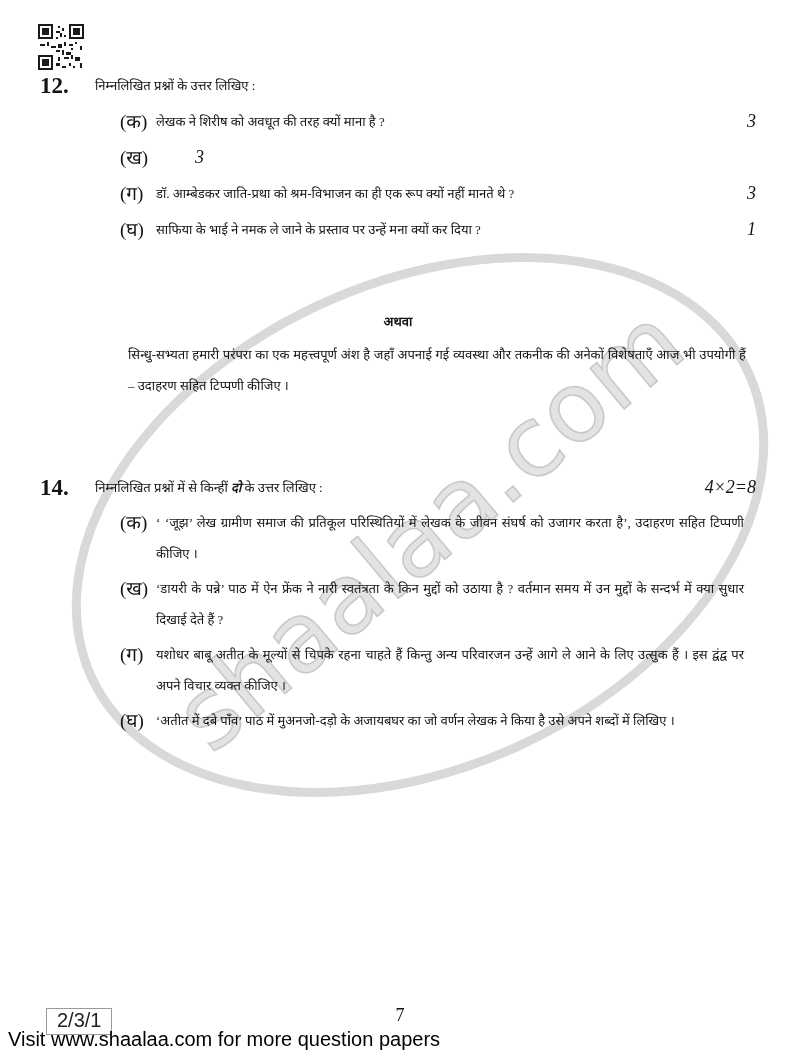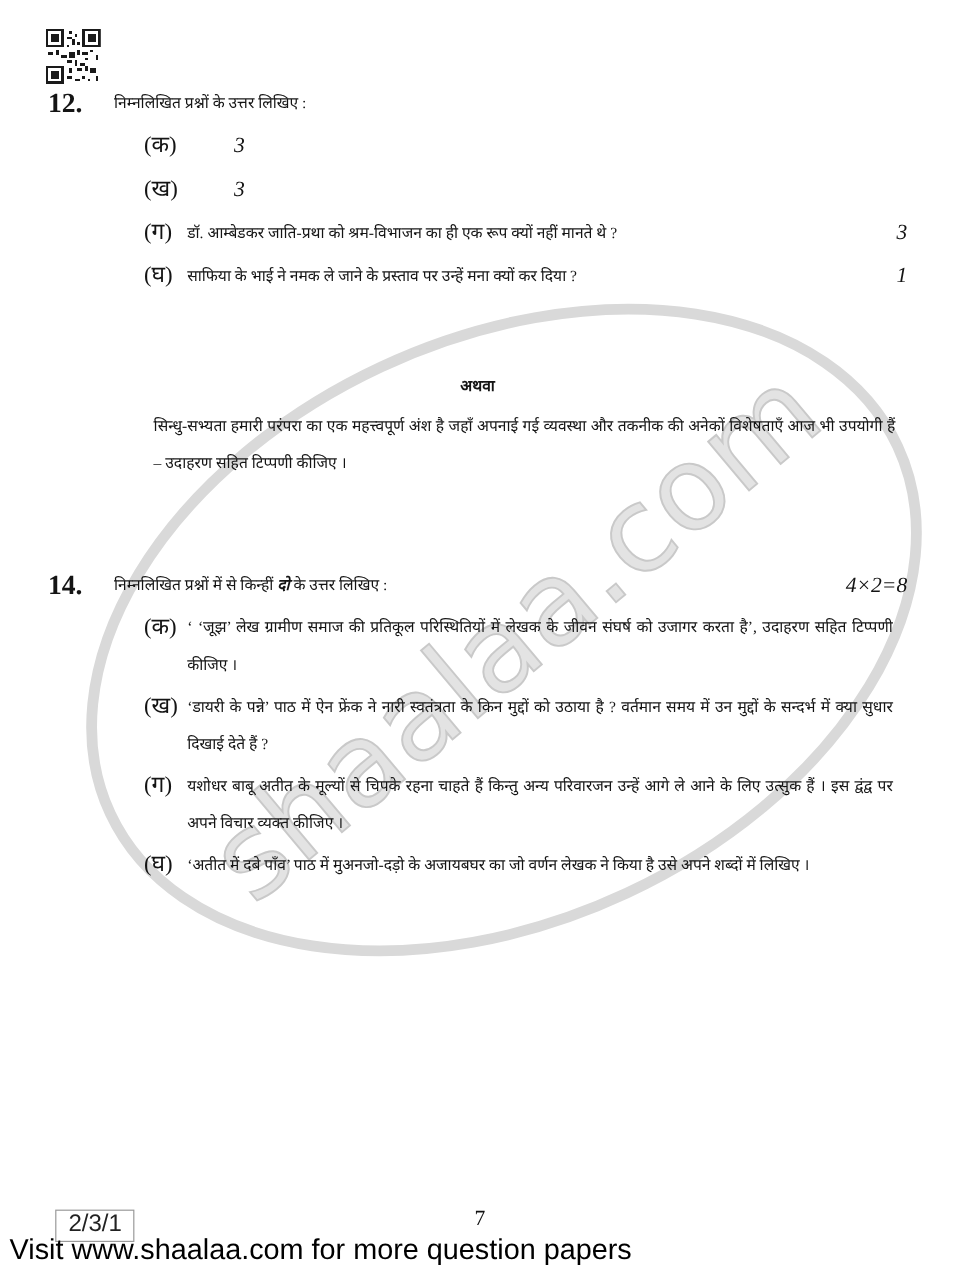--- a/index.html
+++ b/index.html
@@ -41,21 +41,21 @@
     position:absolute; left:46px; top:1008px; z-index:2;
     border:1px solid #9a9a9a; padding:0px 10px 2px 10px;
     font-family:"Liberation Sans", sans-serif; font-size:20px; color:#222;
   }
   .page-num {
     position:absolute; left:0; right:0; top:1005px; z-index:1;
     text-align:center; font-size:18px; color:#111;
   }
   .promo {
     position:absolute; left:8px; top:1028px; z-index:3;
-    font-family:"Liberation Sans", sans-serif; font-size:24px; color:#000;
+    font-family:"Liberation Sans", sans-serif; font-size:20px; color:#000;
     white-space:nowrap;
   }
 </style>
 </head>
 <body>
 
 <div class="page">
 
   <svg class="watermark" width="800" height="1060" viewBox="0 0 800 1060">
     <ellipse cx="420" cy="525" rx="362" ry="242" transform="rotate(-25 420 525)" fill="none" stroke="#d9d9d9" stroke-width="9"></ellipse>
@@ -100,20 +100,21 @@
       </g>
     </svg>
 
     <div class="qblock" id="q12">
       <div class="qrow">
         <div class="qnum">12.</div>
         <div class="qtext hindi">निम्नलिखित प्रश्नों के उत्तर लिखिए :</div>
       </div>
       <div class="subrow gap5">
         <div class="sublabel">(क)</div>
+        <div class="qtext hindi">लेखक ने शिरीष को अवधूत की तरह क्यों माना है ?</div>
         <div class="marks">3</div>
       </div>
       <div class="subrow gap5">
         <div class="sublabel">(ख)</div>
         <div class="marks">3</div>
       </div>
       <div class="subrow gap5">
         <div class="sublabel">(ग)</div>
         <div class="qtext hindi">डॉ. आम्बेडकर जाति-प्रथा को श्रम-विभाजन का ही एक रूप क्यों नहीं मानते थे ?</div>
         <div class="marks">3</div>

